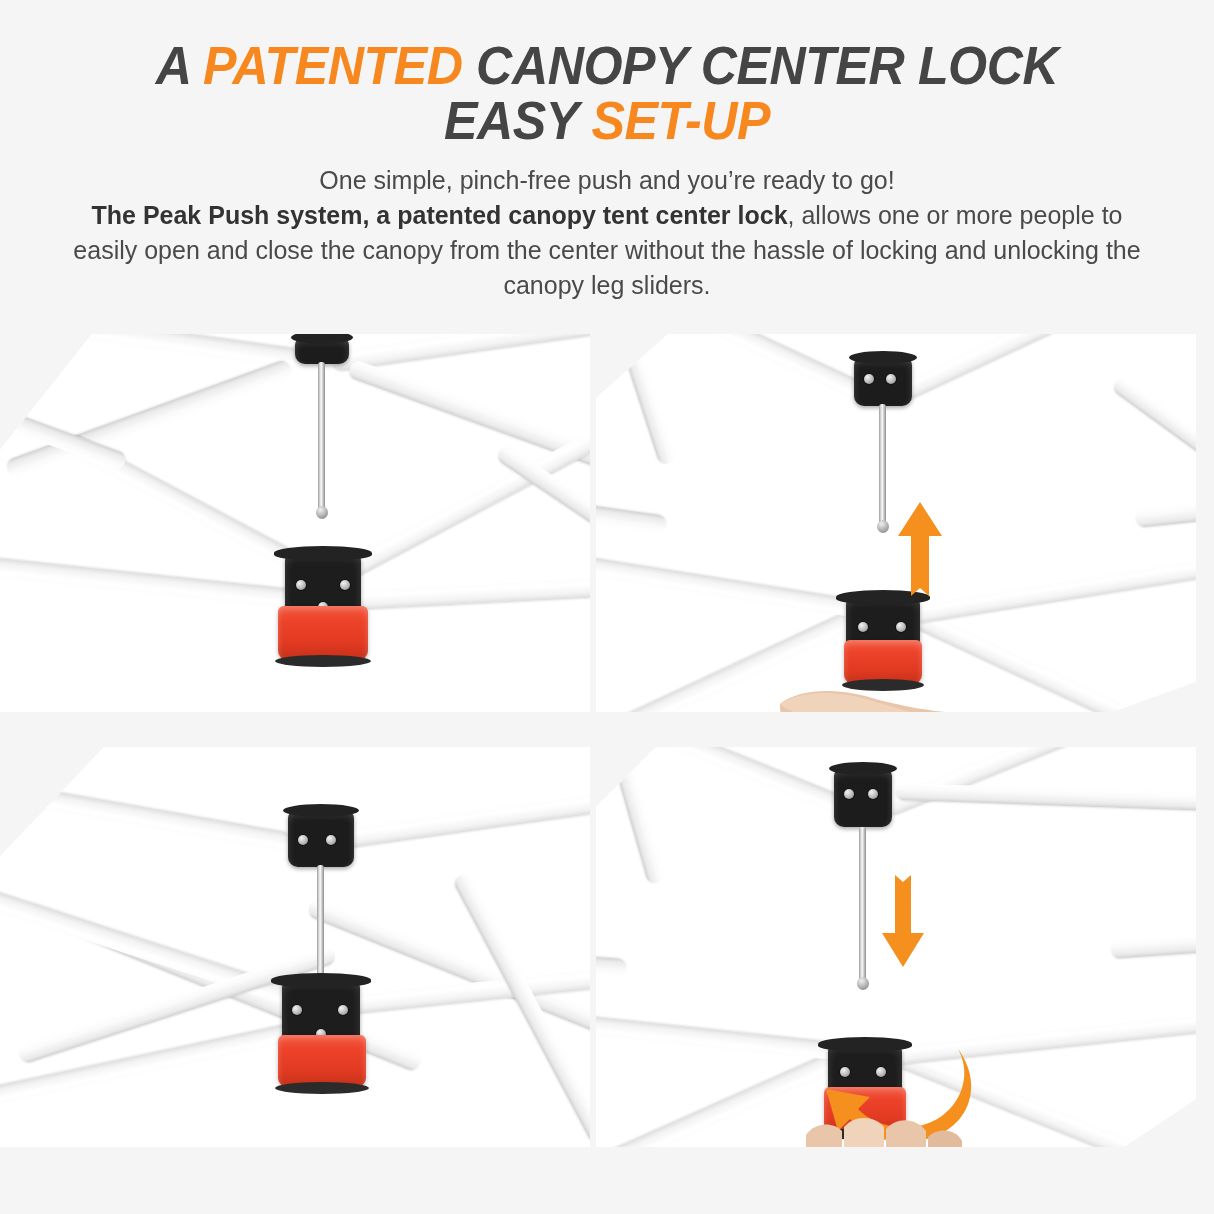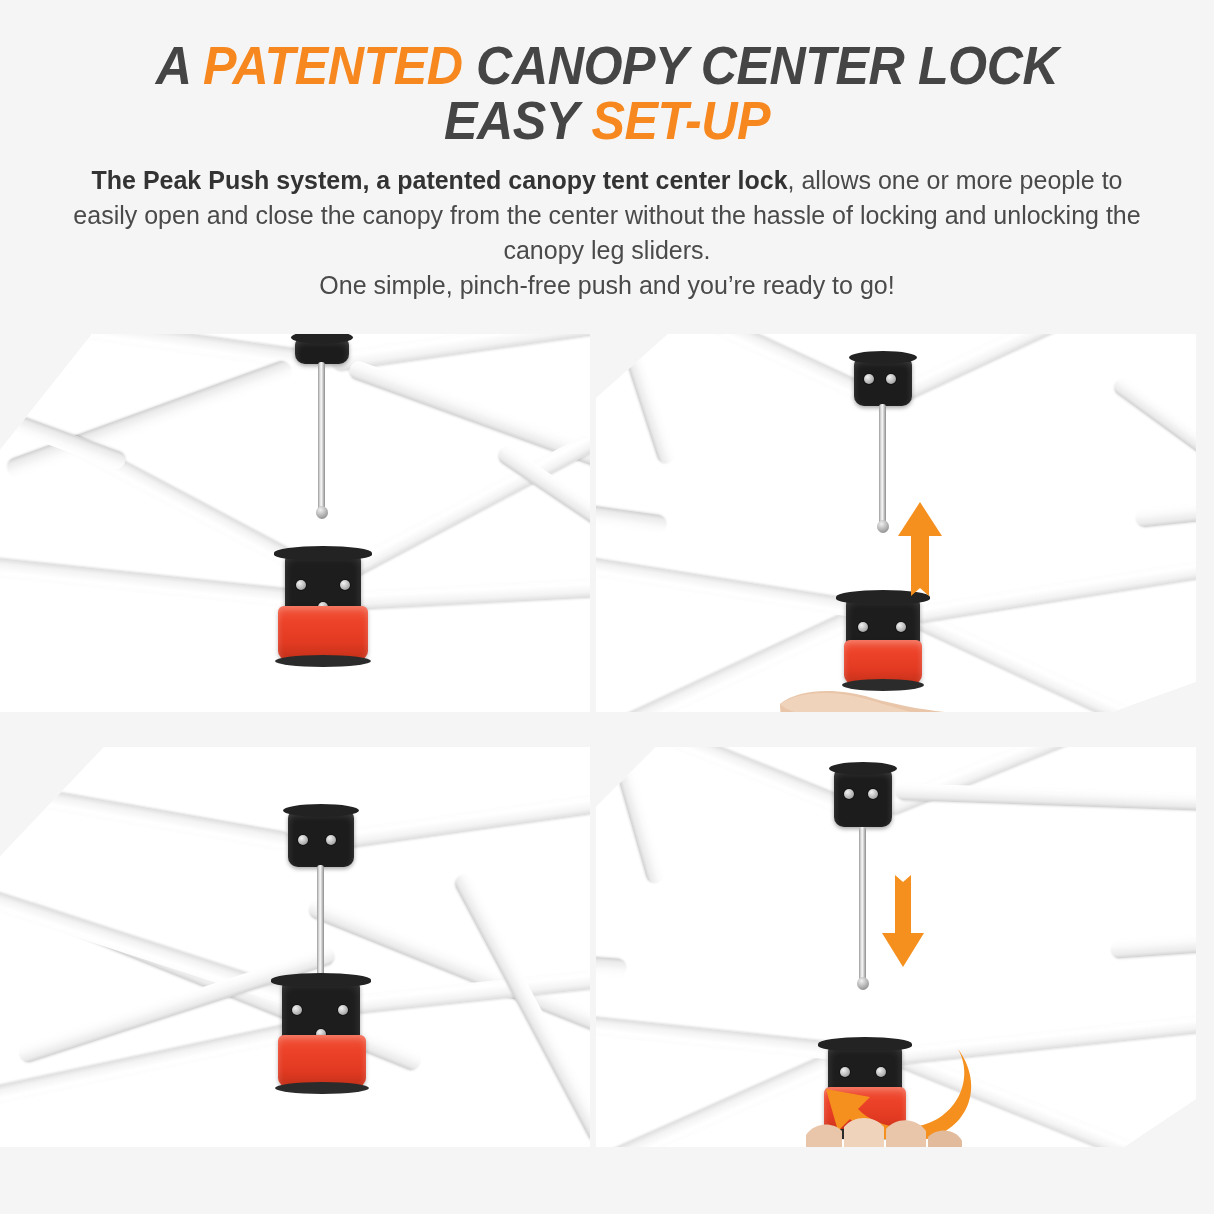--- a/index.html
+++ b/index.html
@@ -129,24 +129,24 @@
 <body>
 
 <div class="page">
 
   <div class="headline">
     <span><span>A </span><span class="hl-orange">PATENTED</span><span> CANOPY CENTER LOCK</span></span>
     <span class="l2"><span>EASY </span><span class="hl-orange">SET-UP</span></span>
   </div>
 
   <div class="body-copy">
+    <p style="margin:0;">One simple, pinch-free push and you’re ready to go!</p>
     <p style="margin:0;">
       <b>The Peak Push system, a patented canopy tent center lock</b><span>, allows one or more people to easily open and close the canopy from the center without the hassle of locking and unlocking the canopy leg sliders.</span>
     </p>
-    <p style="margin:0;">One simple, pinch-free push and you’re ready to go!</p>
   </div>
 
   <div class="grid">
 
     <div class="panel p1">
       <div class="inner">
 
         <div class="tube" style="left:330px;top:18px;width:330px;height:20px;transform:rotate(188deg);"></div>
         <div class="tube" style="left:342px;top:18px;width:330px;height:20px;transform:rotate(-8deg);"></div>
 

